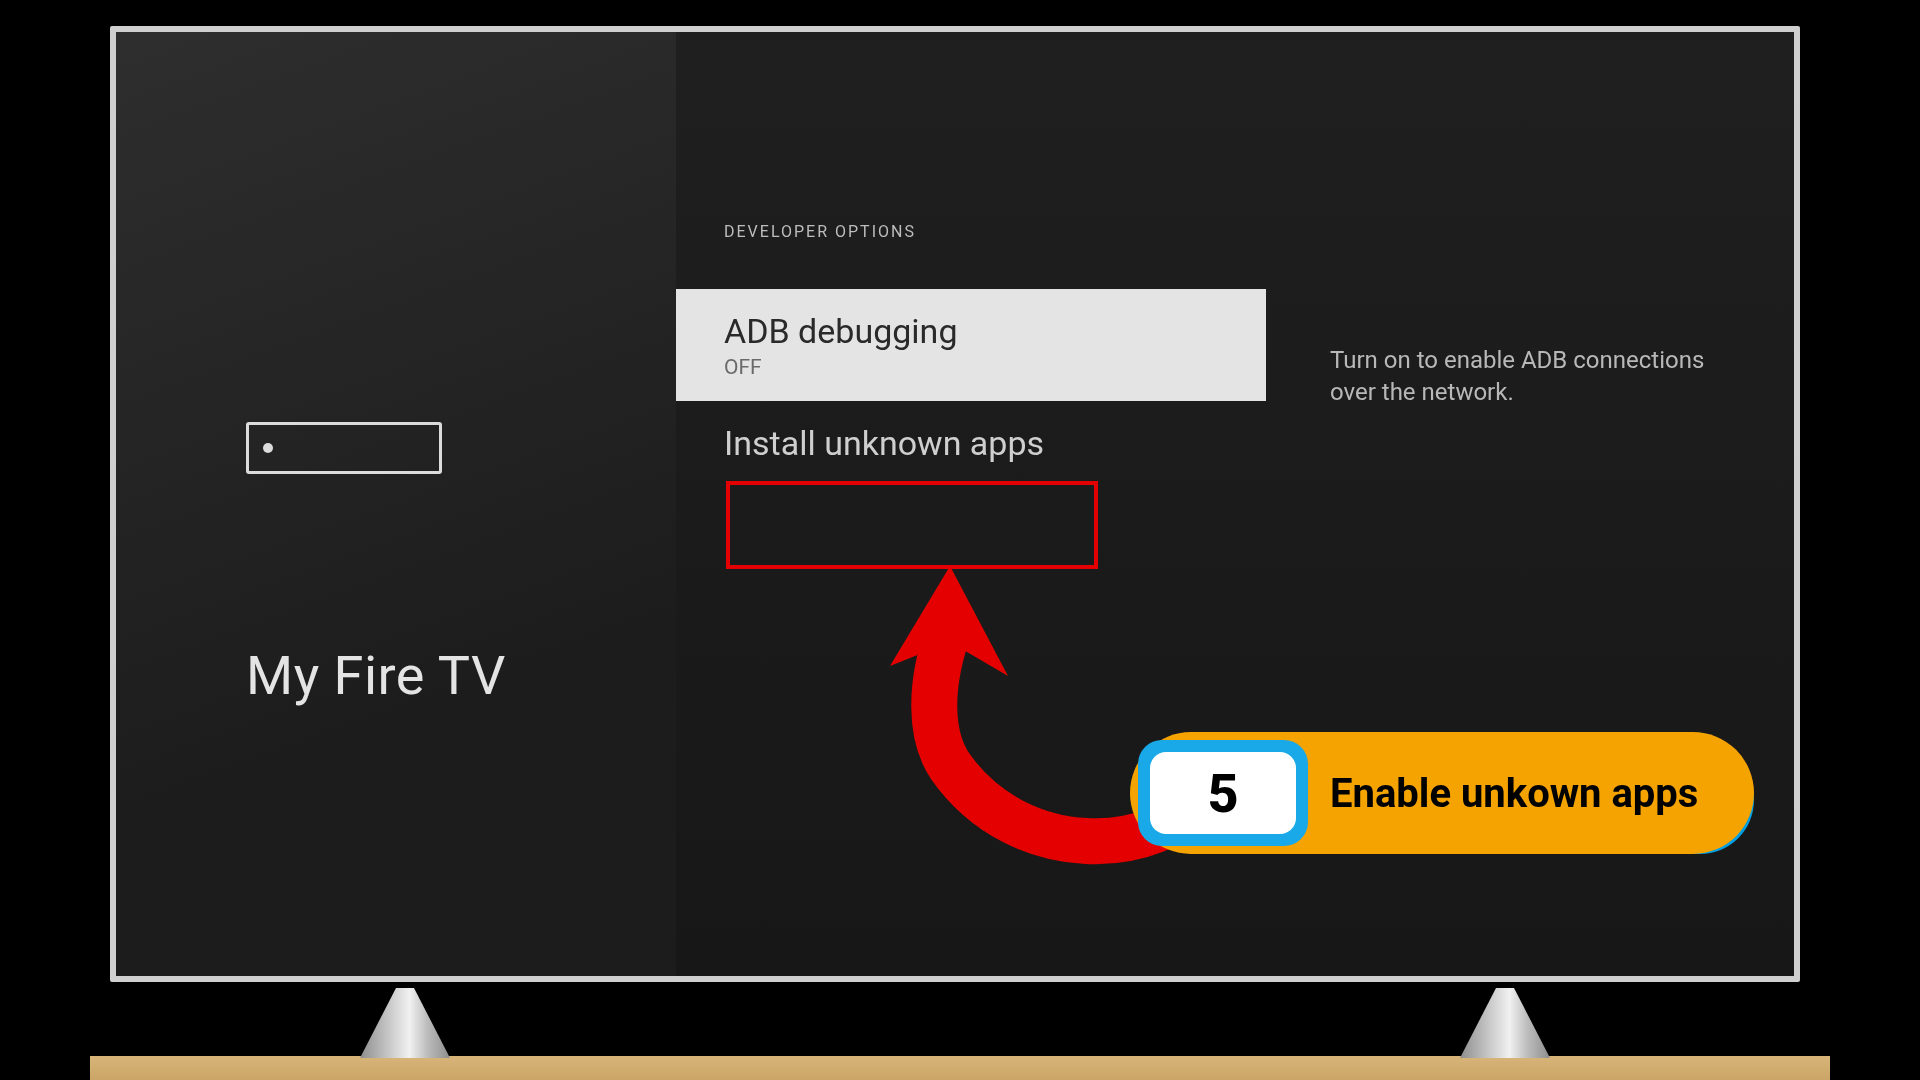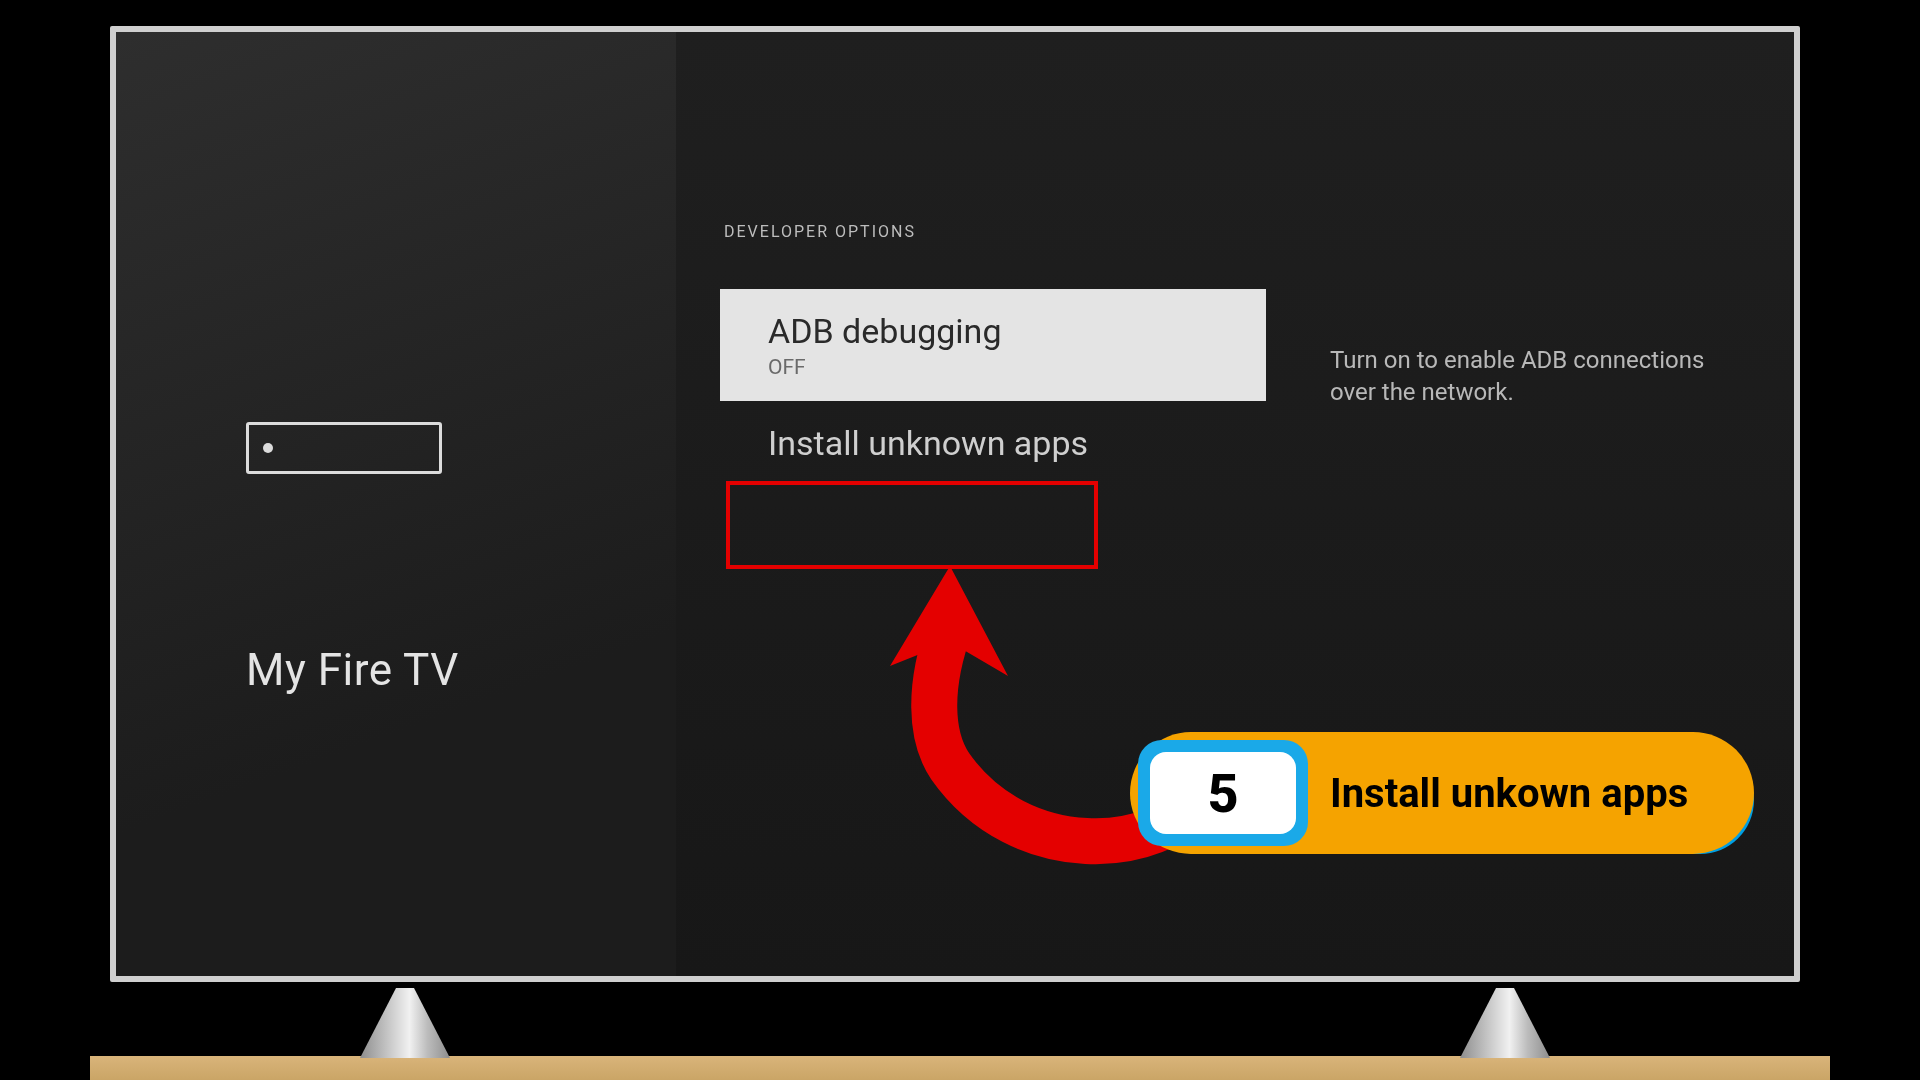--- a/index.html
+++ b/index.html
@@ -64,21 +64,21 @@
     background: transparent;
   }
   .device-icon::after{
     content:"";
     position:absolute;
     left:14px; top:50%; transform:translateY(-50%);
     width:10px;height:10px;border-radius:50%;background:#dcdcdc;
   }
   .device-label{
     margin-top: 170px;
-    font-size: 44px;
+    font-size: 54px;
     color: #e4e4e4;
     font-weight: 400;
     letter-spacing: .5px;
   }
 
   .col-mid {
     width: 590px;
     background: linear-gradient(#1f1f1f,#171717);
     padding-top: 190px;
   }
@@ -87,21 +87,20 @@
     letter-spacing: 2px;
     color:#bdbdbd;
     padding-left: 48px;
     padding-bottom: 48px;
   }
   .opt {
     padding: 22px 20px 22px 48px;
     font-size: 34px;
     color:#cfcfcf;
     cursor:pointer;
-    margin-left:44px;
   }
   .opt .sub { display:block; font-size:21px; color:#808080; margin-top:4px; }
   .opt.selected{
     background:#e4e4e4;
     color:#2a2a2a;
   }
   .opt.selected .sub{ color:#6a6a6a; }
 
   .col-right{
     flex:1;
@@ -210,16 +209,16 @@
              C 50 170, 48 120, 70 60" fill="none" stroke="#e40000" stroke-width="46" stroke-linecap="round"></path>
     <path d="M70 0 L10 100 L70 76 L128 110 Z" fill="#e40000"></path>
   </svg>
 
   <div class="callout">
     <div class="shadow"></div>
     <div class="pill">
       <div class="num-wrap">
         <div class="num">5</div>
       </div>
-      <span>Install unkown apps</span>
+      <span>Enable unkown apps</span>
     </div>
   </div>
 </div>
 
 </body></html>

